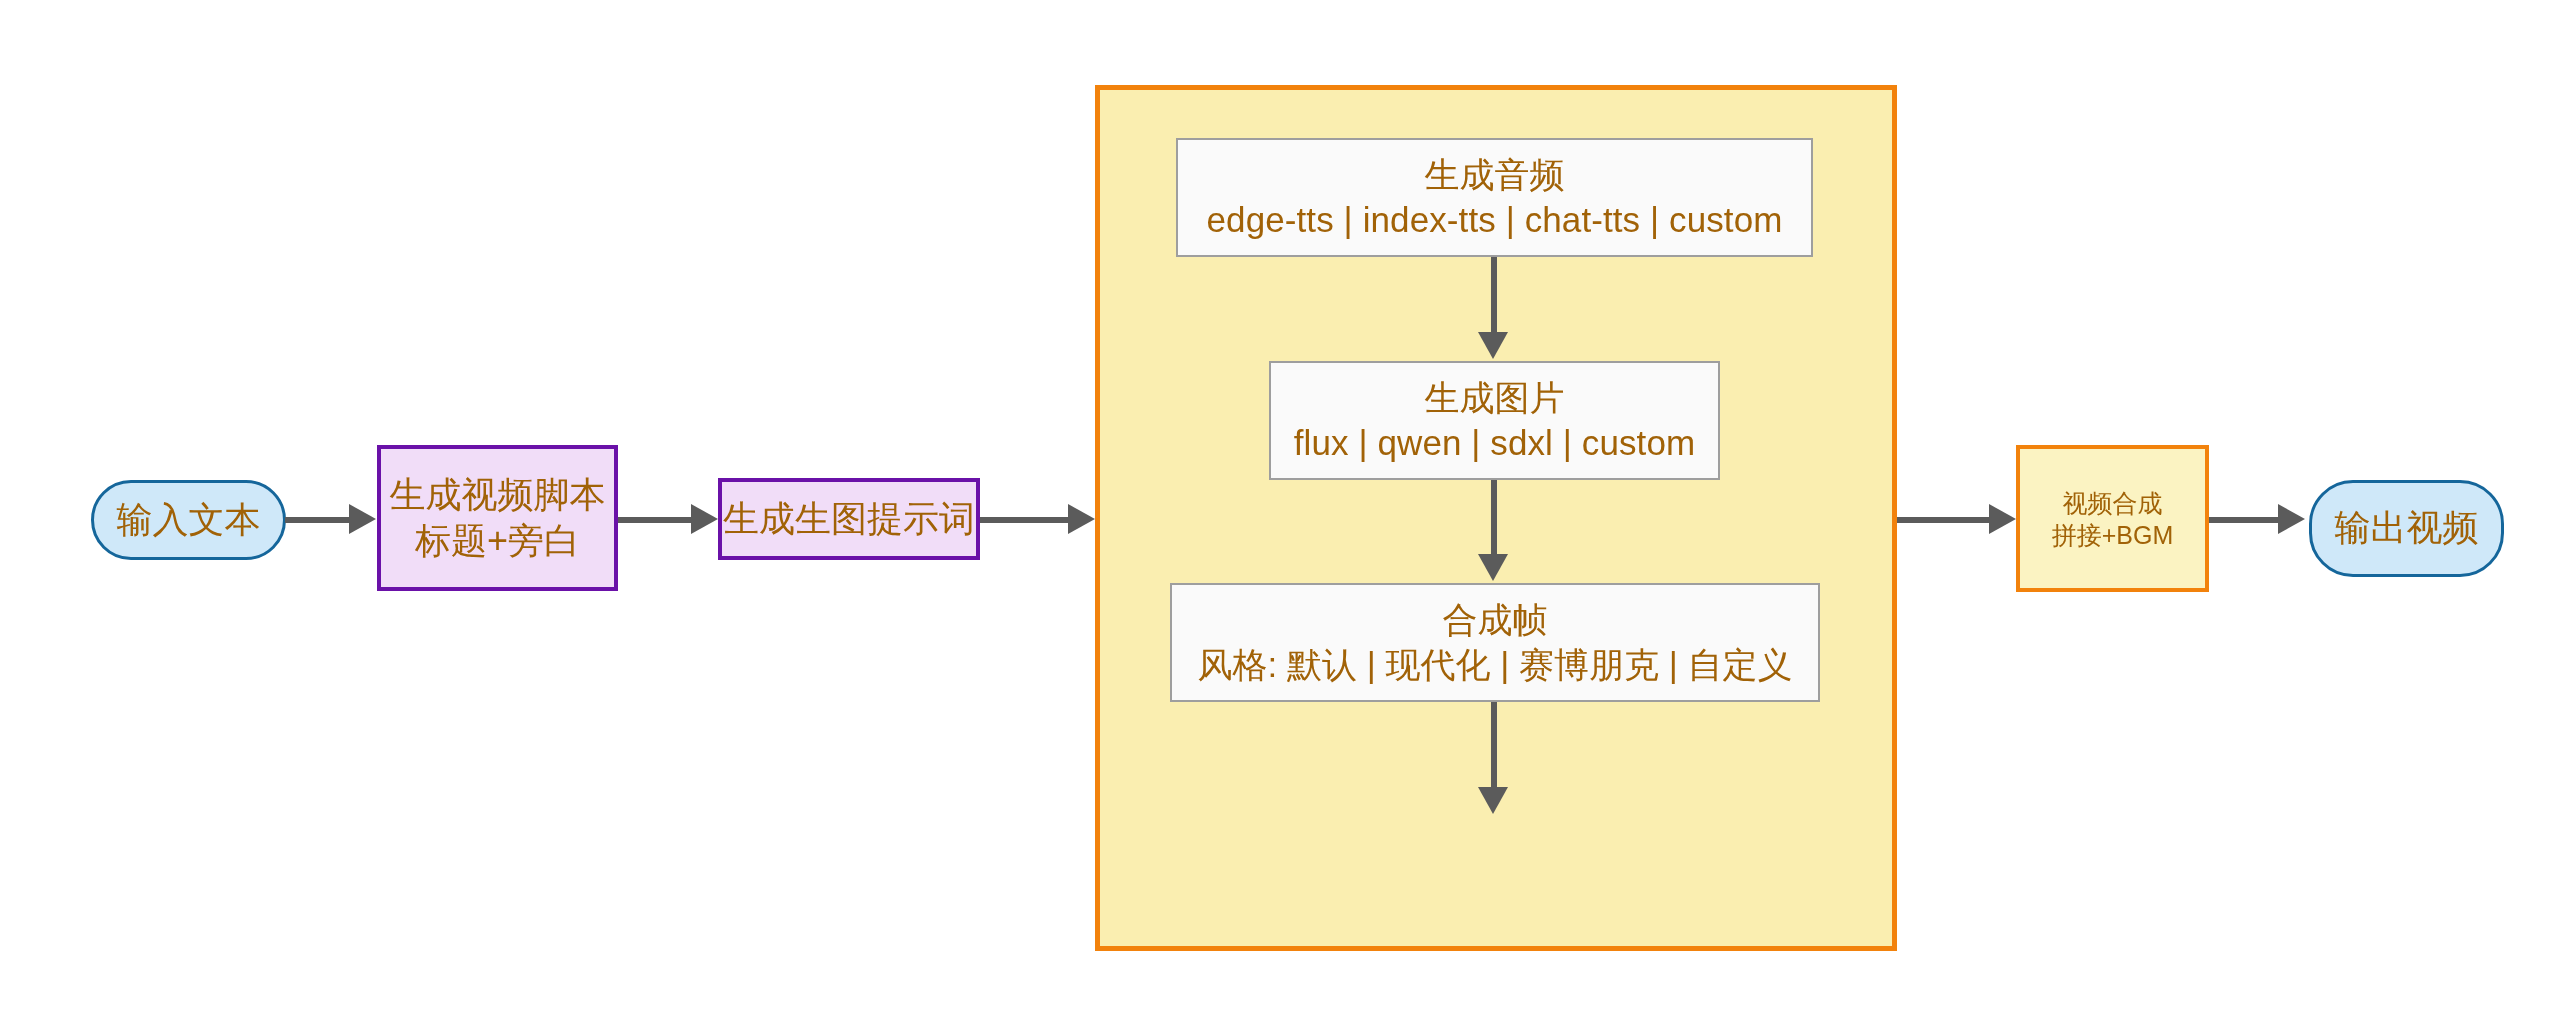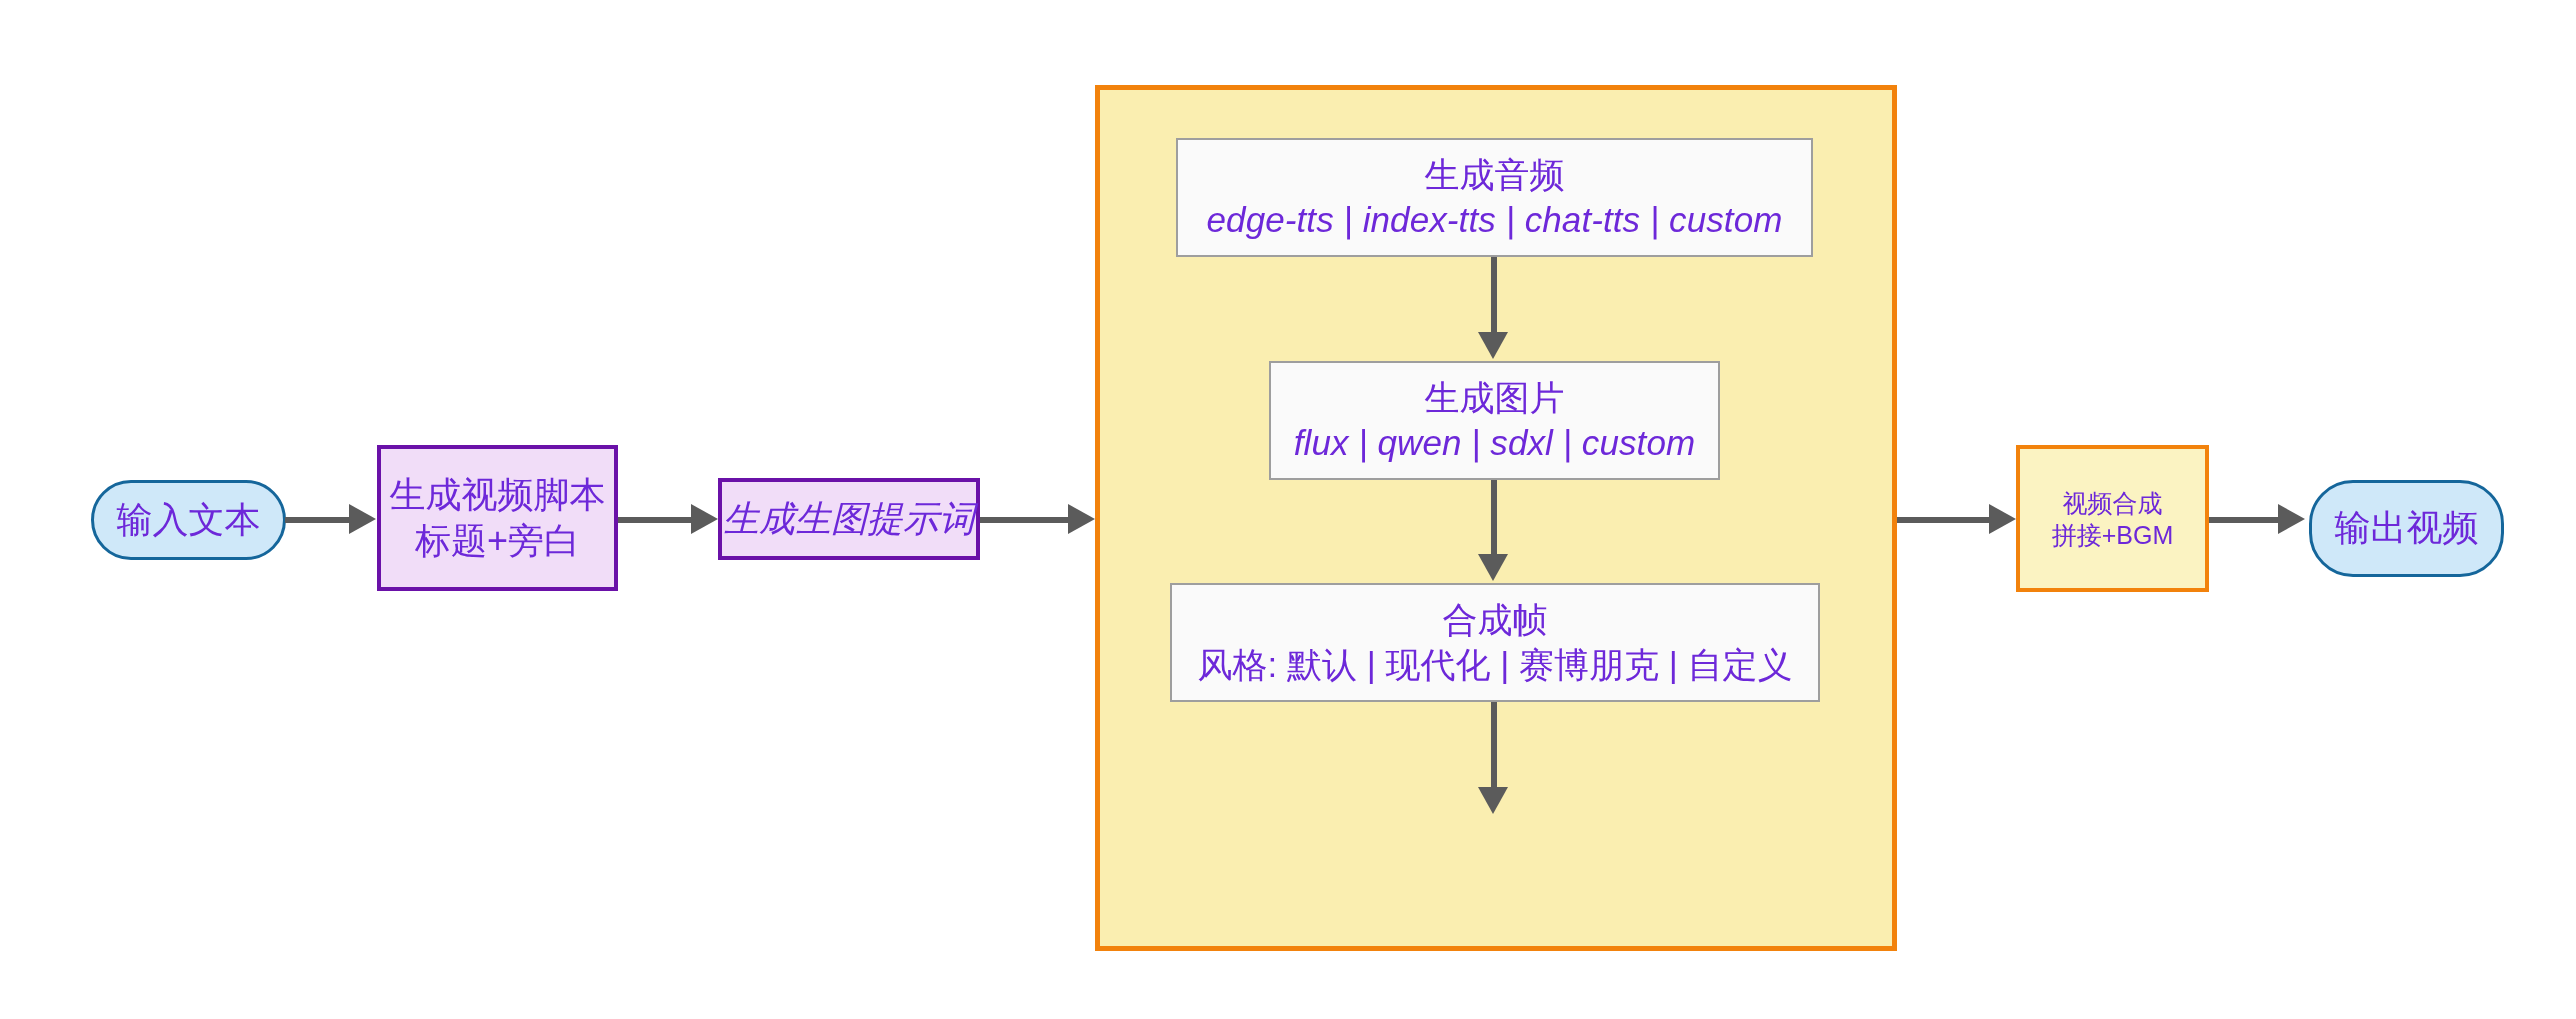--- a/index.html
+++ b/index.html
@@ -19,21 +19,21 @@
     overflow: hidden;
   }
   .node {
     position: absolute;
     box-sizing: border-box;
     display: flex;
     flex-direction: column;
     align-items: center;
     justify-content: center;
     text-align: center;
-    color: #6d28d9;
+    color: #a16207;
     line-height: 1.28;
     white-space: nowrap;
   }
 
   
   .n-terminal {
     background: #cfe8f9;
     border: 3.6px solid #15669b;
     border-radius: 44px;
     font-size: 36px;
@@ -62,21 +62,21 @@
 
   
   .group-box {
     position: absolute;
     box-sizing: border-box;
     background: #faeeb0;
     border: 5.5px solid #f2820c;
   }
 
   .line1, .line2 { display: block; }
-  .mono-ish { letter-spacing: 0.1px; font-style: italic; }
+  .mono-ish { letter-spacing: 0.1px; }
 
   
   .edge {
     position: absolute;
     background: #5b5b5b;
   }
   .edge-h { height: 5.5px; }
   .edge-v { width: 5.5px; }
 
   .arrow {
@@ -110,21 +110,21 @@
   <div class="arrow arrow-r" style="left:349px; top:504px;"></div>
 
   <div class="node n-purple" style="left:377px; top:445px; width:241px; height:146px;">
     <span class="line1">生成视频脚本</span>
     <span class="line2">标题+旁白</span>
   </div>
 
   <div class="edge edge-h" style="left:618px; top:517px; width:75px;"></div>
   <div class="arrow arrow-r" style="left:691px; top:504px;"></div>
 
-  <div class="node n-purple" style="left:718px; top:478px; width:262px; height:82px;font-style:italic;">
+  <div class="node n-purple" style="left:718px; top:478px; width:262px; height:82px;">
     <span class="line1">生成生图提示词</span>
   </div>
 
   <div class="edge edge-h" style="left:980px; top:517px; width:95px;"></div>
   <div class="arrow arrow-r" style="left:1068px; top:504px;"></div>
 
   <div class="node n-plain" style="left:1176px; top:138px; width:637px; height:119px;">
     <span class="line1">生成音频</span>
     <span class="line2 mono-ish">edge-tts | index-tts | chat-tts | custom</span>
   </div>

